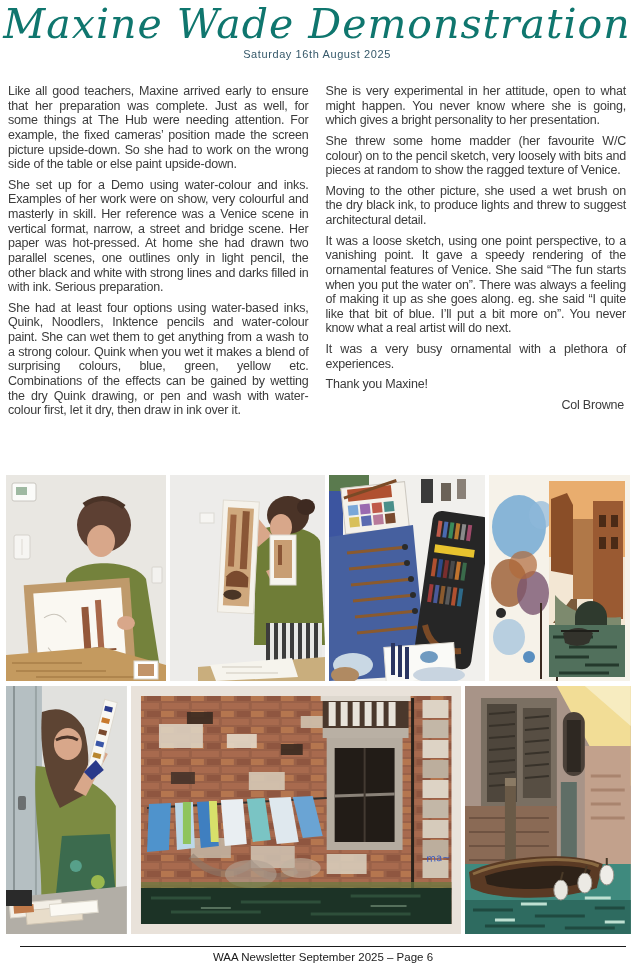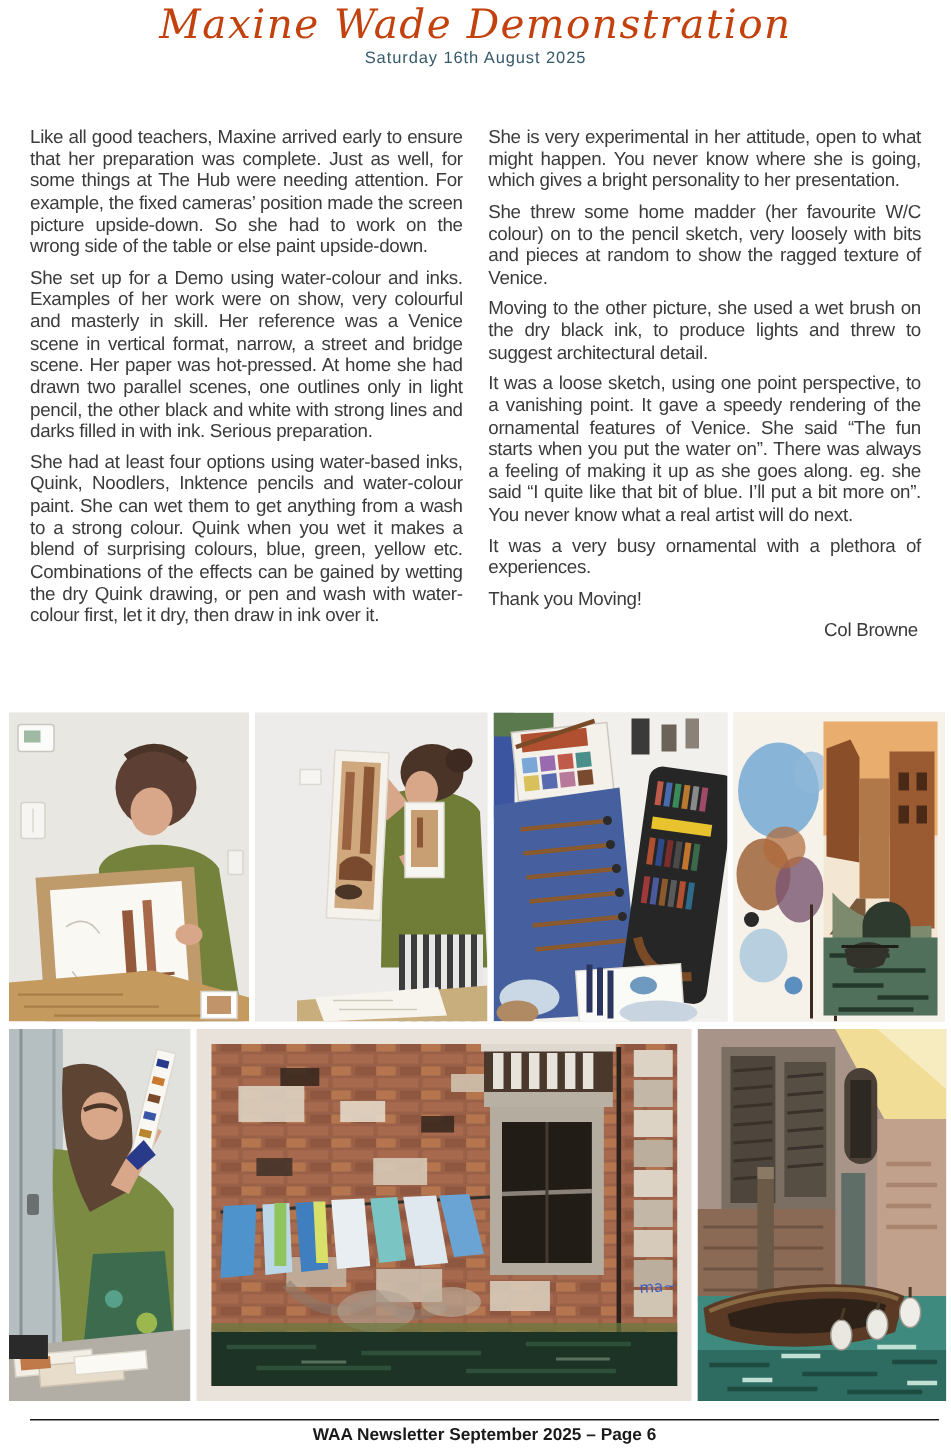--- a/index.html
+++ b/index.html
@@ -4,41 +4,41 @@
 <style>
   html,body{margin:0;padding:0;}
   body{
     width:634px;height:967px;overflow:hidden;background:#ffffff;
     font-family:"Liberation Sans", sans-serif;color:#3b3b3b;
     position:relative;
   }
   .header{height:84px;text-align:center;padding-top:2px;box-sizing:border-box;}
   .title{
     font-family:"DejaVu Serif","Liberation Serif",serif;
-    font-style:italic;font-weight:400;font-size:27px;line-height:1.1;
-    color:#c2410c;letter-spacing:1px;margin:0;
+    font-style:italic;font-weight:400;font-size:41px;line-height:1.1;
+    color:#0f766e;letter-spacing:1px;margin:0;
   }
   .subtitle{
     font-size:11px;color:#36596a;letter-spacing:.6px;margin-top:1px;
   }
   .columns{
-    display:flex;gap:17px;padding:0 20px;height:389px;overflow:hidden;
+    display:flex;gap:17px;padding:0 8px;height:389px;overflow:hidden;
     box-sizing:border-box;
   }
   .col{flex:1;text-align:justify;font-size:12.5px;line-height:1.17;letter-spacing:-0.2px;}
   .col p{margin:0 0 6px 0;}
   .byline{text-align:right;margin-top:3px;padding-right:2px;font-size:12.5px;}
   .photo-row{display:flex;gap:4px;padding:0 3px 0 6px;}
   .row1{height:206px;margin-top:2px;}
   .row2{height:248px;margin-top:5px;}
   figure{margin:0;overflow:hidden;background:#eceae7;}
   figure svg{display:block;width:100%;height:100%;}
   .p1{width:160px;} .p2{width:155px;} .p3{width:156px;} .p4{width:141px;}
   .p5{width:121px;} .p6{width:331px;} .p7{width:166px;}
-  .footer{position:absolute;left:12px;right:0;bottom:4px;text-align:center;font-weight:bold;}
+  .footer{position:absolute;left:12px;right:0;bottom:4px;text-align:center;}
   .footer-rule{border:none;border-top:1.5px solid #1a1a1a;margin:0 8px 4px 8px;}
   .footer-text{font-size:11.5px;color:#1a1a1a;letter-spacing:0;}
 </style>
 </head>
 <body>
 
 <div class="header">
   <h1 class="title">Maxine Wade Demonstration</h1>
   <div class="subtitle">Saturday 16th August 2025</div>
 </div>
@@ -48,21 +48,21 @@
     <p>Like all good teachers, Maxine arrived early to ensure that her preparation was complete. Just as well, for some things at The Hub were needing attention. For example, the fixed cameras’ position made the screen picture upside-down. So she had to work on the wrong side of the table or else paint upside-down.</p>
     <p>She set up for a Demo using water-colour and inks. Examples of her work were on show, very colourful and masterly in skill. Her reference was a Venice scene in vertical format, narrow, a street and bridge scene. Her paper was hot-pressed. At home she had drawn two parallel scenes, one outlines only in light pencil, the other black and white with strong lines and darks filled in with ink. Serious preparation.</p>
     <p>She had at least four options using water-based inks, Quink, Noodlers, Inktence pencils and water-colour paint. She can wet them to get anything from a wash to a strong colour. Quink when you wet it makes a blend of surprising colours, blue, green, yellow etc. Combinations of the effects can be gained by wetting the dry Quink drawing, or pen and wash with water-colour first, let it dry, then draw in ink over it.</p>
   </div>
   <div class="col">
     <p>She is very experimental in her attitude, open to what might happen. You never know where she is going, which gives a bright personality to her presentation.</p>
     <p>She threw some home madder (her favourite W/C colour) on to the pencil sketch, very loosely with bits and pieces at random to show the ragged texture of Venice.</p>
     <p>Moving to the other picture, she used a wet brush on the dry black ink, to produce lights and threw to suggest architectural detail.</p>
     <p>It was a loose sketch, using one point perspective, to a vanishing point. It gave a speedy rendering of the ornamental features of Venice. She said “The fun starts when you put the water on”. There was always a feeling of making it up as she goes along. eg. she said “I quite like that bit of blue. I’ll put a bit more on”. You never know what a real artist will do next.</p>
     <p>It was a very busy ornamental with a plethora of experiences.</p>
-    <p>Thank you Moving!</p>
+    <p>Thank you Maxine!</p>
     <div class="byline">Col Browne</div>
   </div>
 </div>
 
 <div class="photo-row row1">
 
   <figure class="p1" aria-label="Maxine holding a board with a light pencil and ink sketch of Venice">
     <svg viewBox="0 0 160 206" preserveAspectRatio="none">
       <rect width="160" height="206" fill="#e9e7e2"></rect>
       <rect x="6" y="8" width="24" height="18" rx="2" fill="#fbfbf9" stroke="#c9c6c0"></rect>

